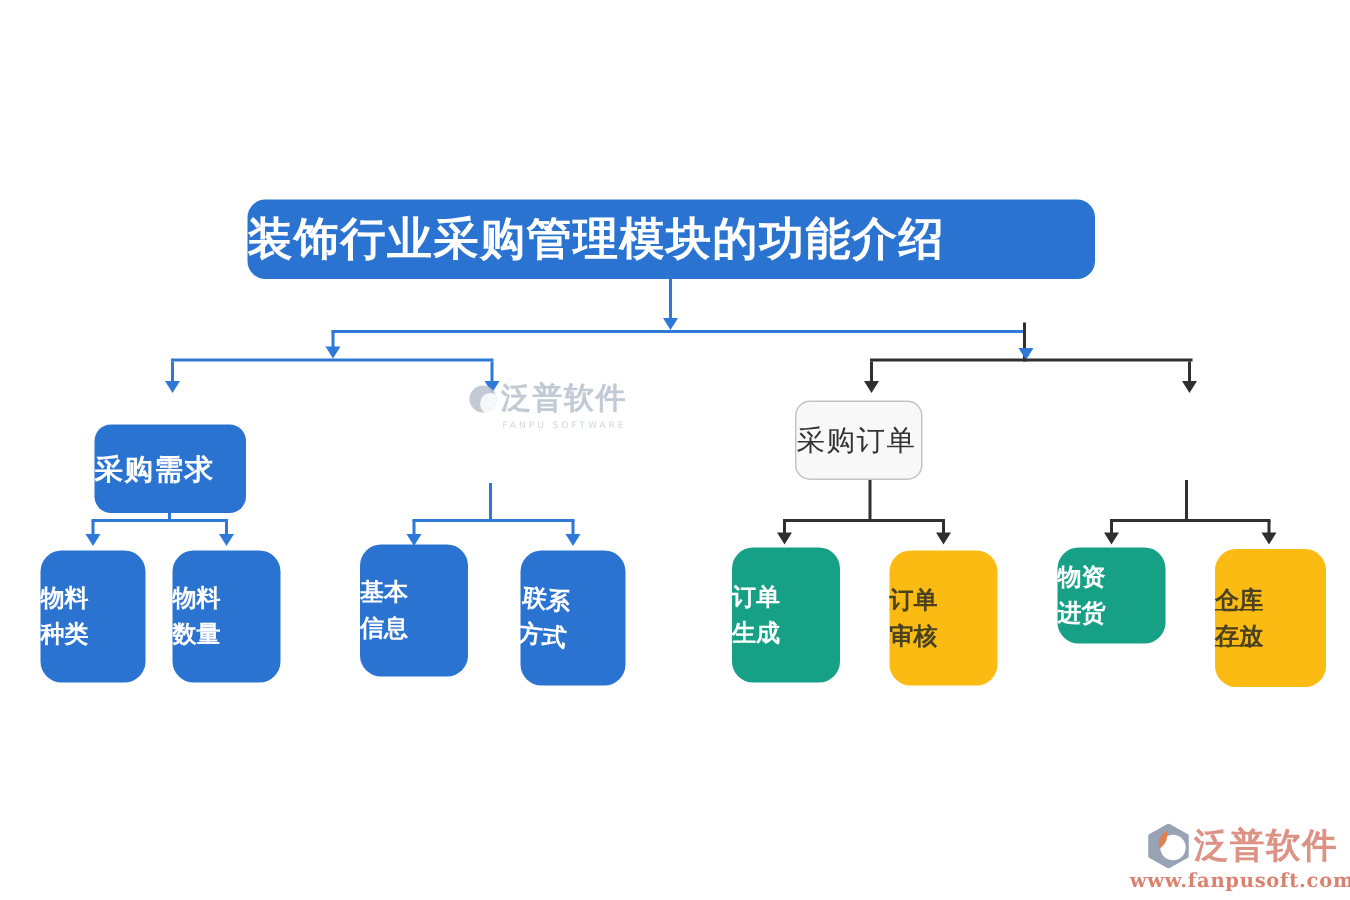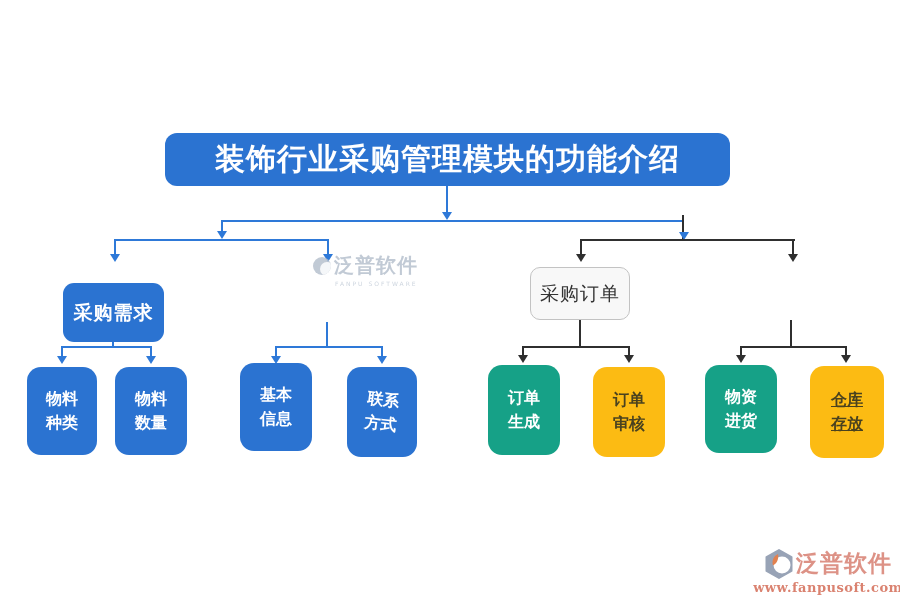--- a/index.html
+++ b/index.html
@@ -14,21 +14,21 @@
     --ink:#333333;
     --watermark:#b7c1ce;
     --logo-text:#dd9286;
     --logo-url:#da8270;
   }
   html,body{margin:0;padding:0;}
   body{background:#ffffff;font-family:"DejaVu Sans","Liberation Sans",sans-serif;}
   .canvas{position:relative;width:900px;height:600px;background:#ffffff;overflow:hidden;}
 
   
-  .node{position:absolute;display:flex;align-items:center;justify-content:center;box-sizing:border-box;text-align:center;}
+  .node{position:absolute;display:flex;align-items:center;box-sizing:border-box;text-align:center;}
   .node-title{background:var(--blue);color:#fff;border-radius:12px;font-size:30px;font-weight:bold;letter-spacing:1px;}
   .node-blue{background:var(--blue);color:#fff;border-radius:11px;font-size:19px;font-weight:bold;letter-spacing:1px;margin-top:20px;}
   .node-gray{background:var(--gray-bg);color:var(--ink);border:1px solid var(--gray-border);border-radius:10px;font-size:19px;letter-spacing:1px;}
   .node-leaf{border-radius:14px;font-size:16px;font-weight:bold;line-height:24px;}
   .leaf-blue{background:var(--blue);color:#ffffff;}
   .leaf-green{background:var(--green);color:#fff;}
   .leaf-yellow{background:var(--yellow);color:var(--yellow-text);}
   .pre{white-space:pre-line;}
   .tilt{transform:rotate(7deg);}
 
@@ -107,21 +107,21 @@
   <div class="vl c-black" style="left:790px;top:320px;height:27px;"></div>
   <div class="hl c-black" style="left:740px;top:346px;width:107px;"></div>
   <div class="vl c-black" style="left:740px;top:347px;height:9px;"></div>
   <div class="arr black" style="left:736px;top:355px;"></div>
   <div class="vl c-black" style="left:845px;top:347px;height:9px;"></div>
   <div class="arr black" style="left:841px;top:355px;"></div>
 
   <div class="node node-blue" style="left:63px;top:263px;width:101px;height:59px;">
     <span>采购需求</span>
   </div>
-  <div class="node node-gray" style="left:530px;top:267px;width:100px;height:53px;">
+  <div class="node node-gray" style="left:530px;top:267px;width:85px;height:53px;">
     <span>采购订单</span>
   </div>
 
   <div class="node node-leaf leaf-blue" style="left:27px;top:367px;width:70px;height:88px;">
     <span class="pre">物料
 种类</span>
   </div>
   <div class="node node-leaf leaf-blue" style="left:115px;top:367px;width:72px;height:88px;">
     <span class="pre">物料
 数量</span>
@@ -135,21 +135,21 @@
 方式</span>
   </div>
   <div class="node node-leaf leaf-green" style="left:488px;top:365px;width:72px;height:90px;">
     <span class="pre">订单
 生成</span>
   </div>
   <div class="node node-leaf leaf-yellow" style="left:593px;top:367px;width:72px;height:90px;">
     <span class="pre">订单
 审核</span>
   </div>
-  <div class="node node-leaf leaf-green" style="left:705px;top:365px;width:72px;height:88px;">
+  <div class="node node-leaf leaf-green" style="left:705px;top:365px;width:72px;height:64px;">
     <span class="pre">物资
 进货</span>
   </div>
   <div class="node node-leaf leaf-yellow" style="left:810px;top:366px;width:74px;height:92px;text-decoration:underline;">
     <span class="pre">仓库
 存放</span>
   </div>
 
   <div class="watermark">
     <div class="wm-row">

